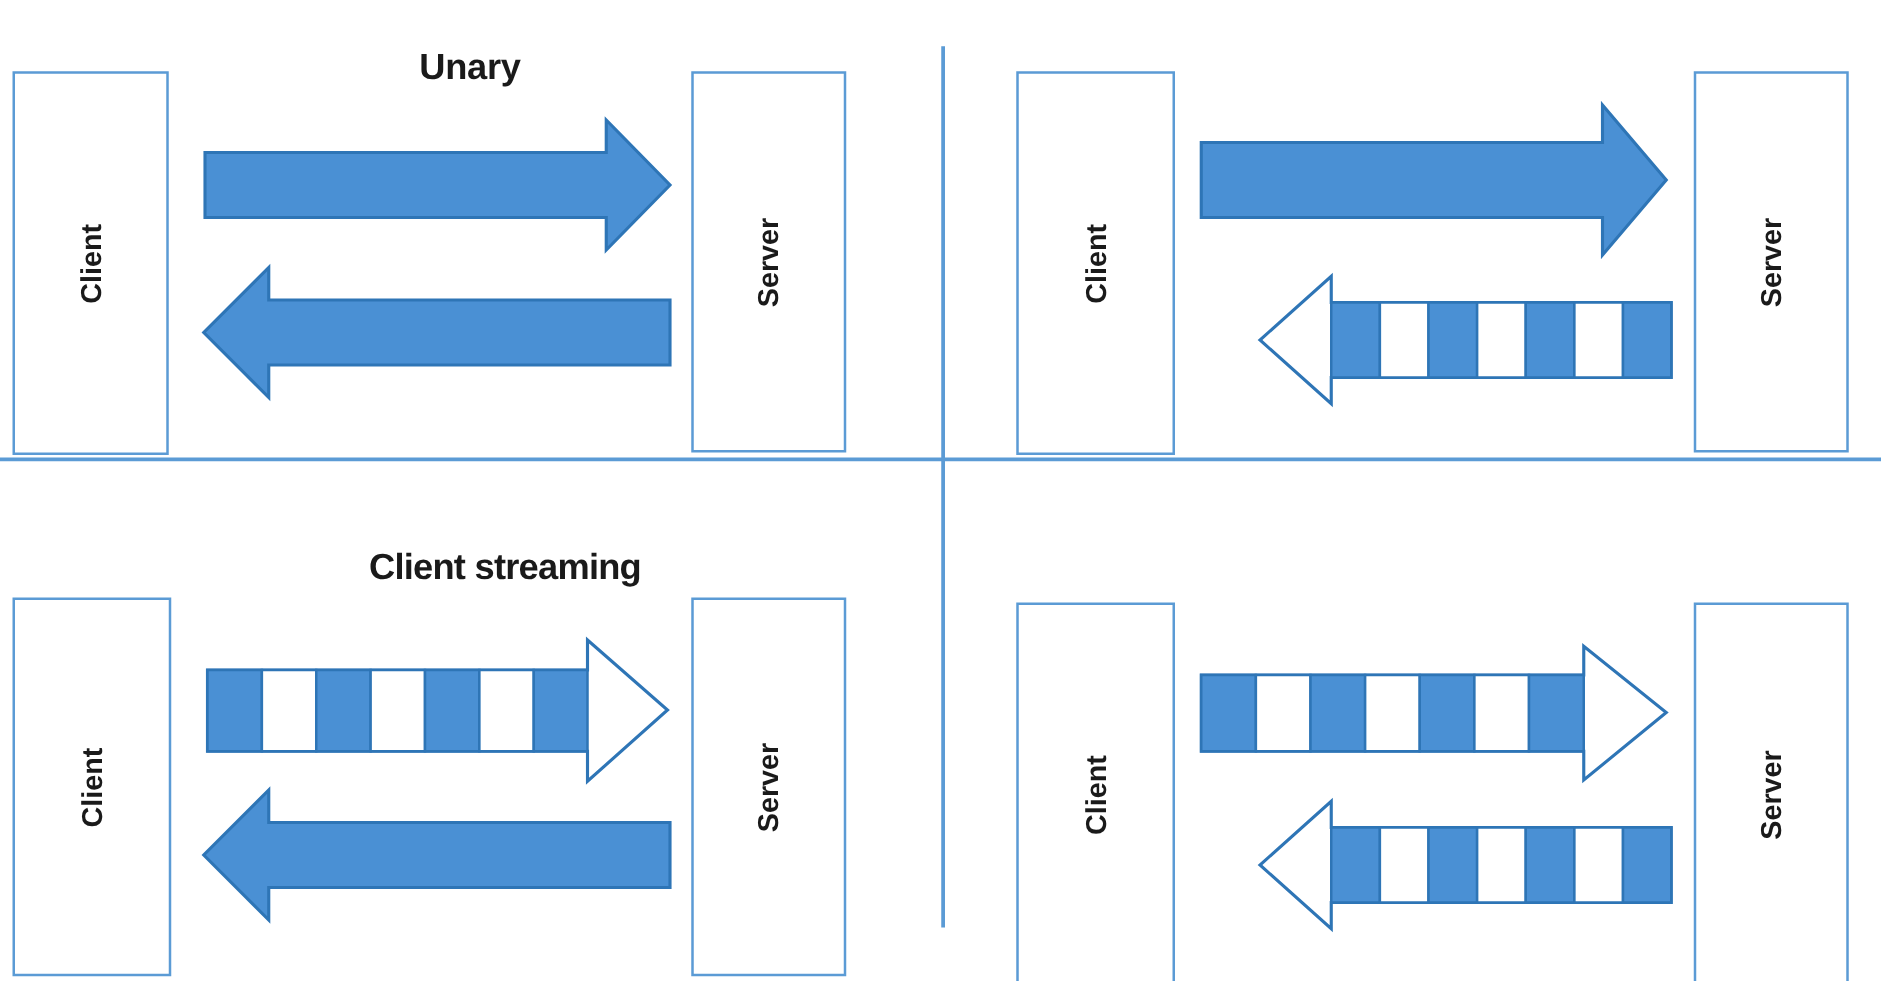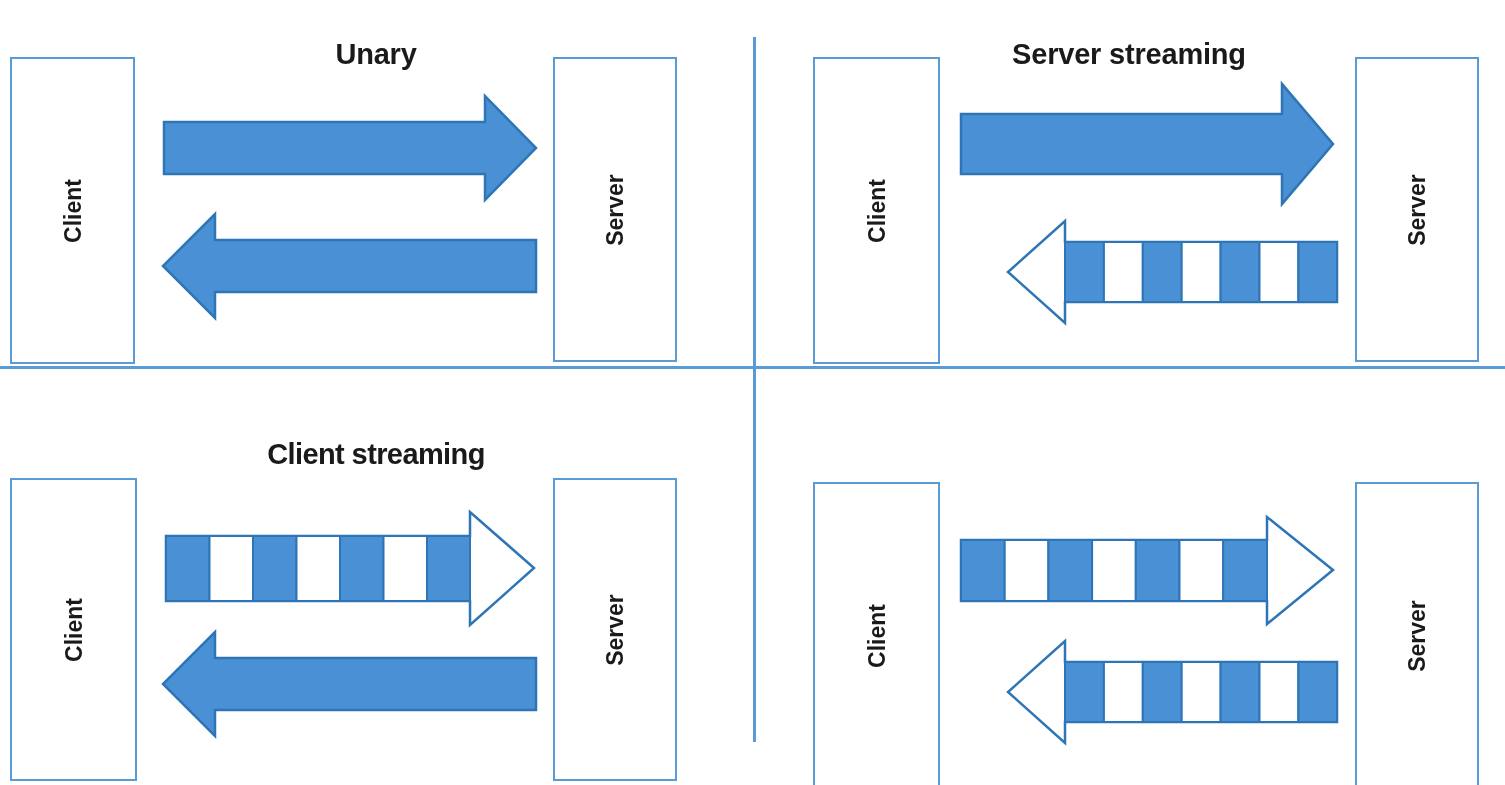--- a/index.html
+++ b/index.html
@@ -55,21 +55,21 @@
     top: 14px;
     width: 100%;
     text-align: center;
     font-size: 29px;
     font-weight: 600;
     color: #1a1a1a;
     letter-spacing: -0.2px;
     white-space: nowrap;
     font-family: "Liberation Sans", "DejaVu Sans", sans-serif;
   }
-  .quad-title.narrow { letter-spacing: -0.6px; }
+  .quad-title.narrow { letter-spacing: -0.6px; padding-left: 28px; }
 
   
   .endpoint {
     position: absolute;
     border: 2px solid #5B9BD5;
     background: #ffffff;
     box-sizing: border-box;
   }
   .endpoint .endpoint-label {
     position: absolute;
@@ -114,21 +114,20 @@
       <polygon points="0,26 321,26 321,0 372,52 321,104 321,78 0,78" fill="#4A90D4" stroke="#2E75B6" stroke-width="2.5"></polygon>
     </svg>
 
     <svg class="arrow-svg" style="left:163px; top:190px;" width="373" height="104" viewBox="0 0 373 104">
       <polygon points="373,26 52,26 52,0 0,52 52,104 52,78 373,78" fill="#4A90D4" stroke="#2E75B6" stroke-width="2.5"></polygon>
     </svg>
   </div>
 
   <div class="quadrant" id="q-server">
 
-    <div class="quad-title">Server streaming</div>
 
     <div class="endpoint" style="left:60px; top:33px; width:127px; height:307px;">
       <span class="endpoint-label">Client</span>
     </div>
 
     <div class="endpoint" style="left:602px; top:33px; width:124px; height:305px;">
       <span class="endpoint-label">Server</span>
     </div>
 
     <svg class="arrow-svg" style="left:208px; top:60px;" width="372" height="120" viewBox="0 0 372 120">

